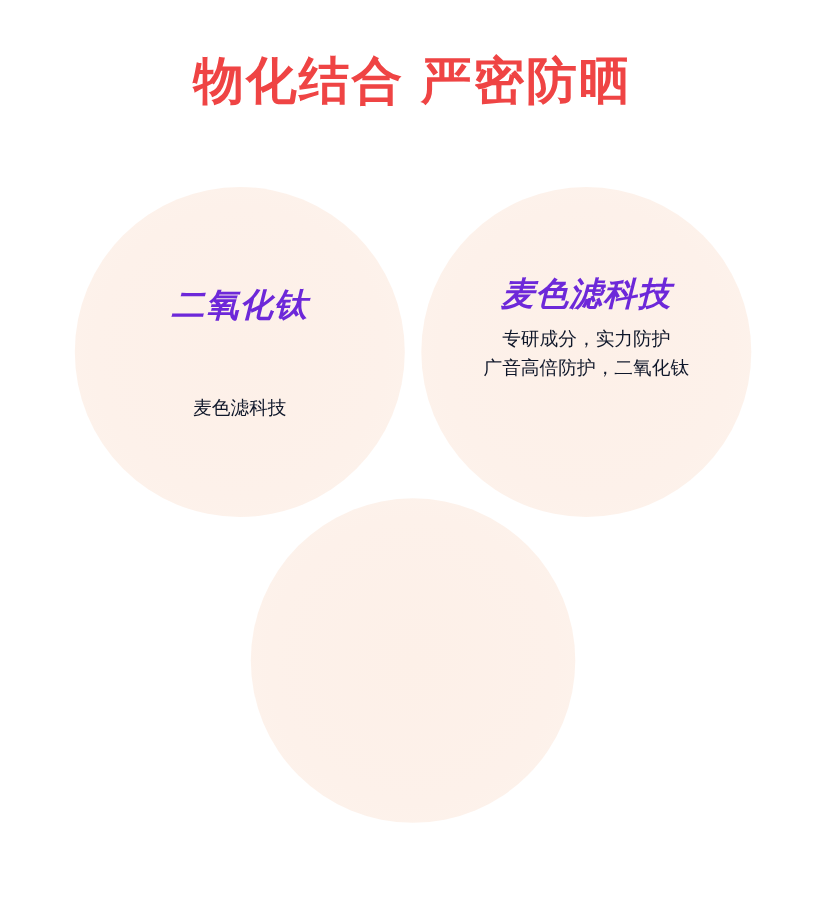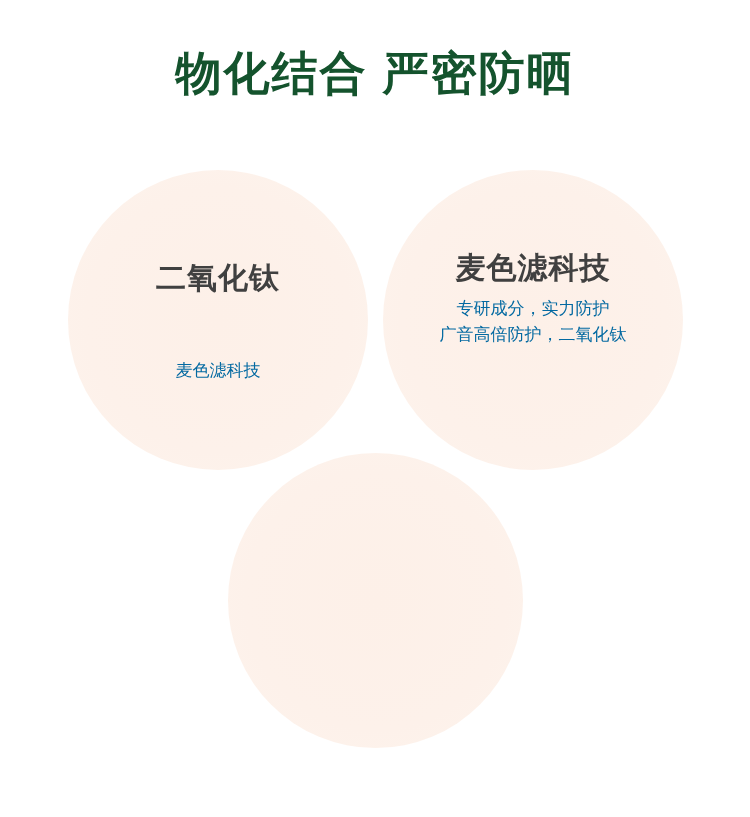--- a/index.html
+++ b/index.html
@@ -24,21 +24,21 @@
   
   .page-title {
     position: absolute;
     left: 0;
     top: 44px;
     width: 750px;
     text-align: center;
     font-size: 46px;
     line-height: 58px;
     font-weight: bold;
-    color: #14532d;
+    color: #ef4444;
     letter-spacing: 2px;
     white-space: pre;
   }
 
   
   .circle {
     position: absolute;
     border-radius: 50%;
     background: radial-gradient(circle at 50% 50%,
                  #FDF0E8 0%,
@@ -53,45 +53,46 @@
   .circle-c { left: 228px; top: 453px; width: 295px; height: 295px; }
 
   
   .circle-content {
     position: absolute;
     text-align: center;
     color: #2f2f2f;
   }
 
   .circle-heading {
-    color: #404040;
+    color: #6d28d9;
     font-weight: bold;
     font-size: 30px;
     line-height: 40px;
     letter-spacing: 1px;
     white-space: pre;
+    font-style: italic;
   }
 
   .circle-heading.latin {
     font-size: 29px;
     letter-spacing: 1.5px;
     font-weight: normal;
   }
 
   .circle-heading .tm {
     font-size: 16px;
     vertical-align: super;
     letter-spacing: 0;
   }
 
   .circle-body {
     margin-top: 8px;
     font-size: 17px;
     line-height: 26px;
-    color: #0369a1;
+    color: #0f172a;
     white-space: pre;
   }
 
   .content-a { left: 38px;  top: 258px; width: 360px; }
   .content-b { left: 388px; top: 248px; width: 290px; }
   .content-c { left: 228px; top: 553px; width: 295px; }
   .content-b .circle-body { white-space: nowrap; }
 </style>
 </head>
 <body>

